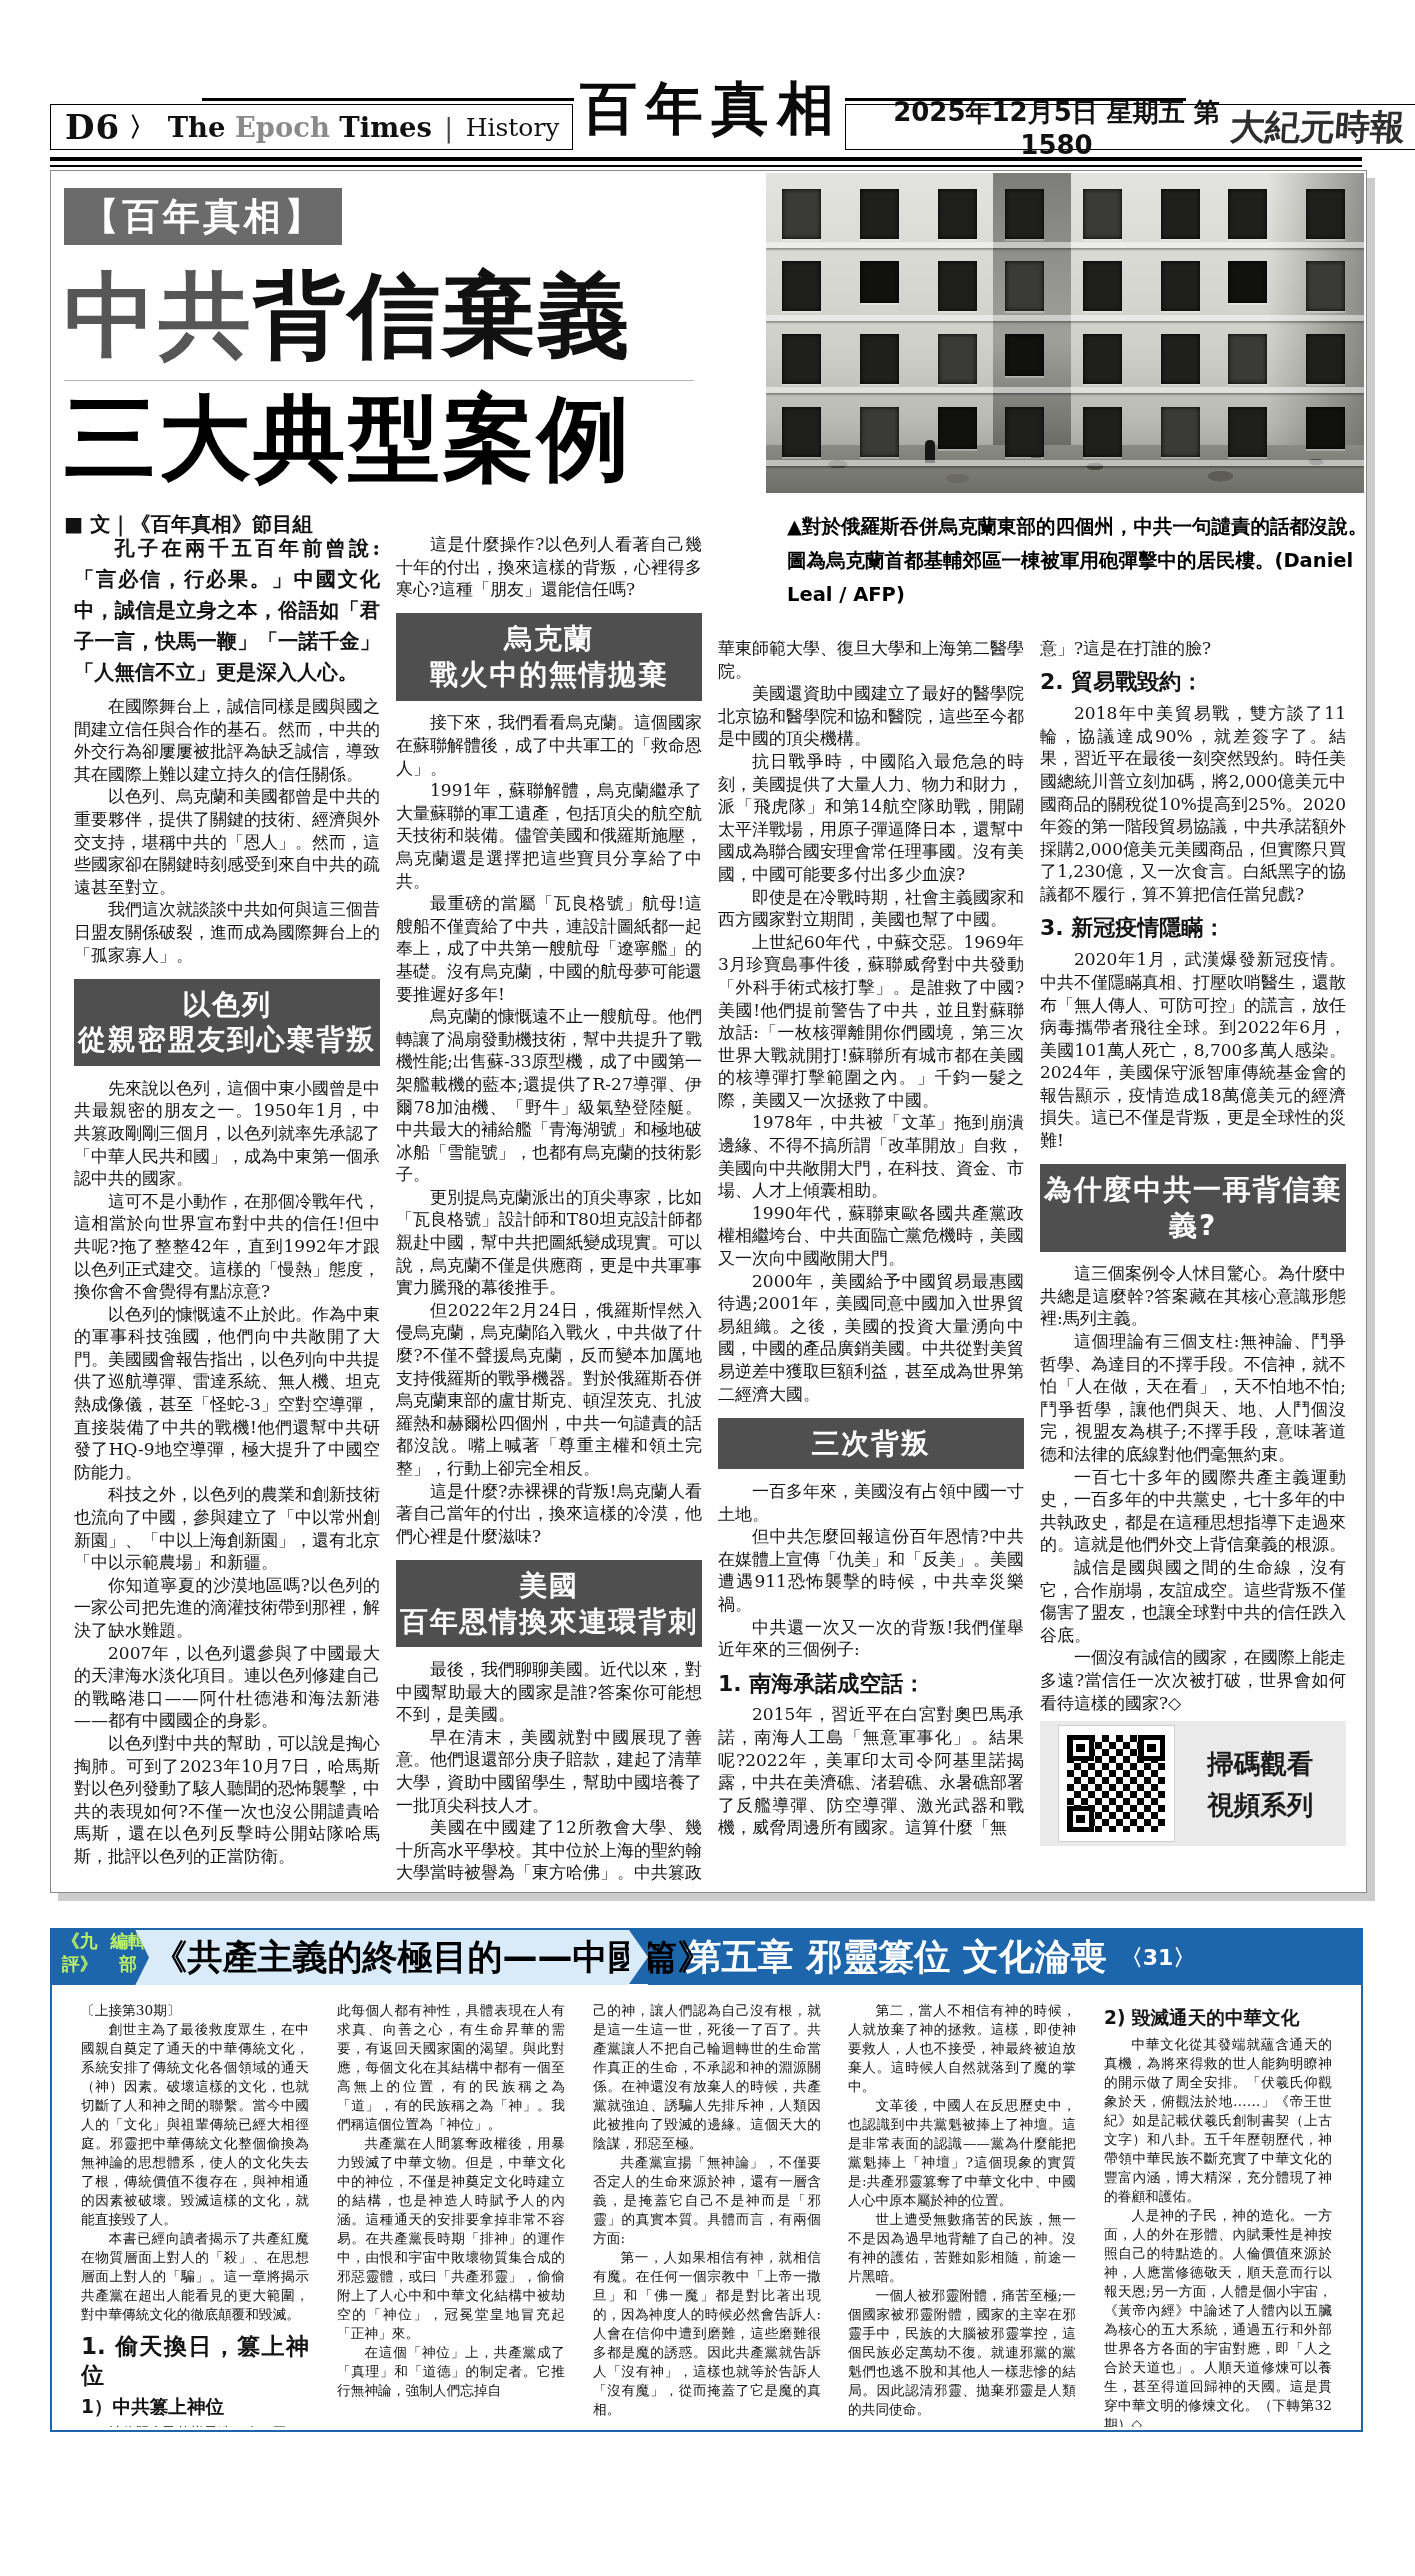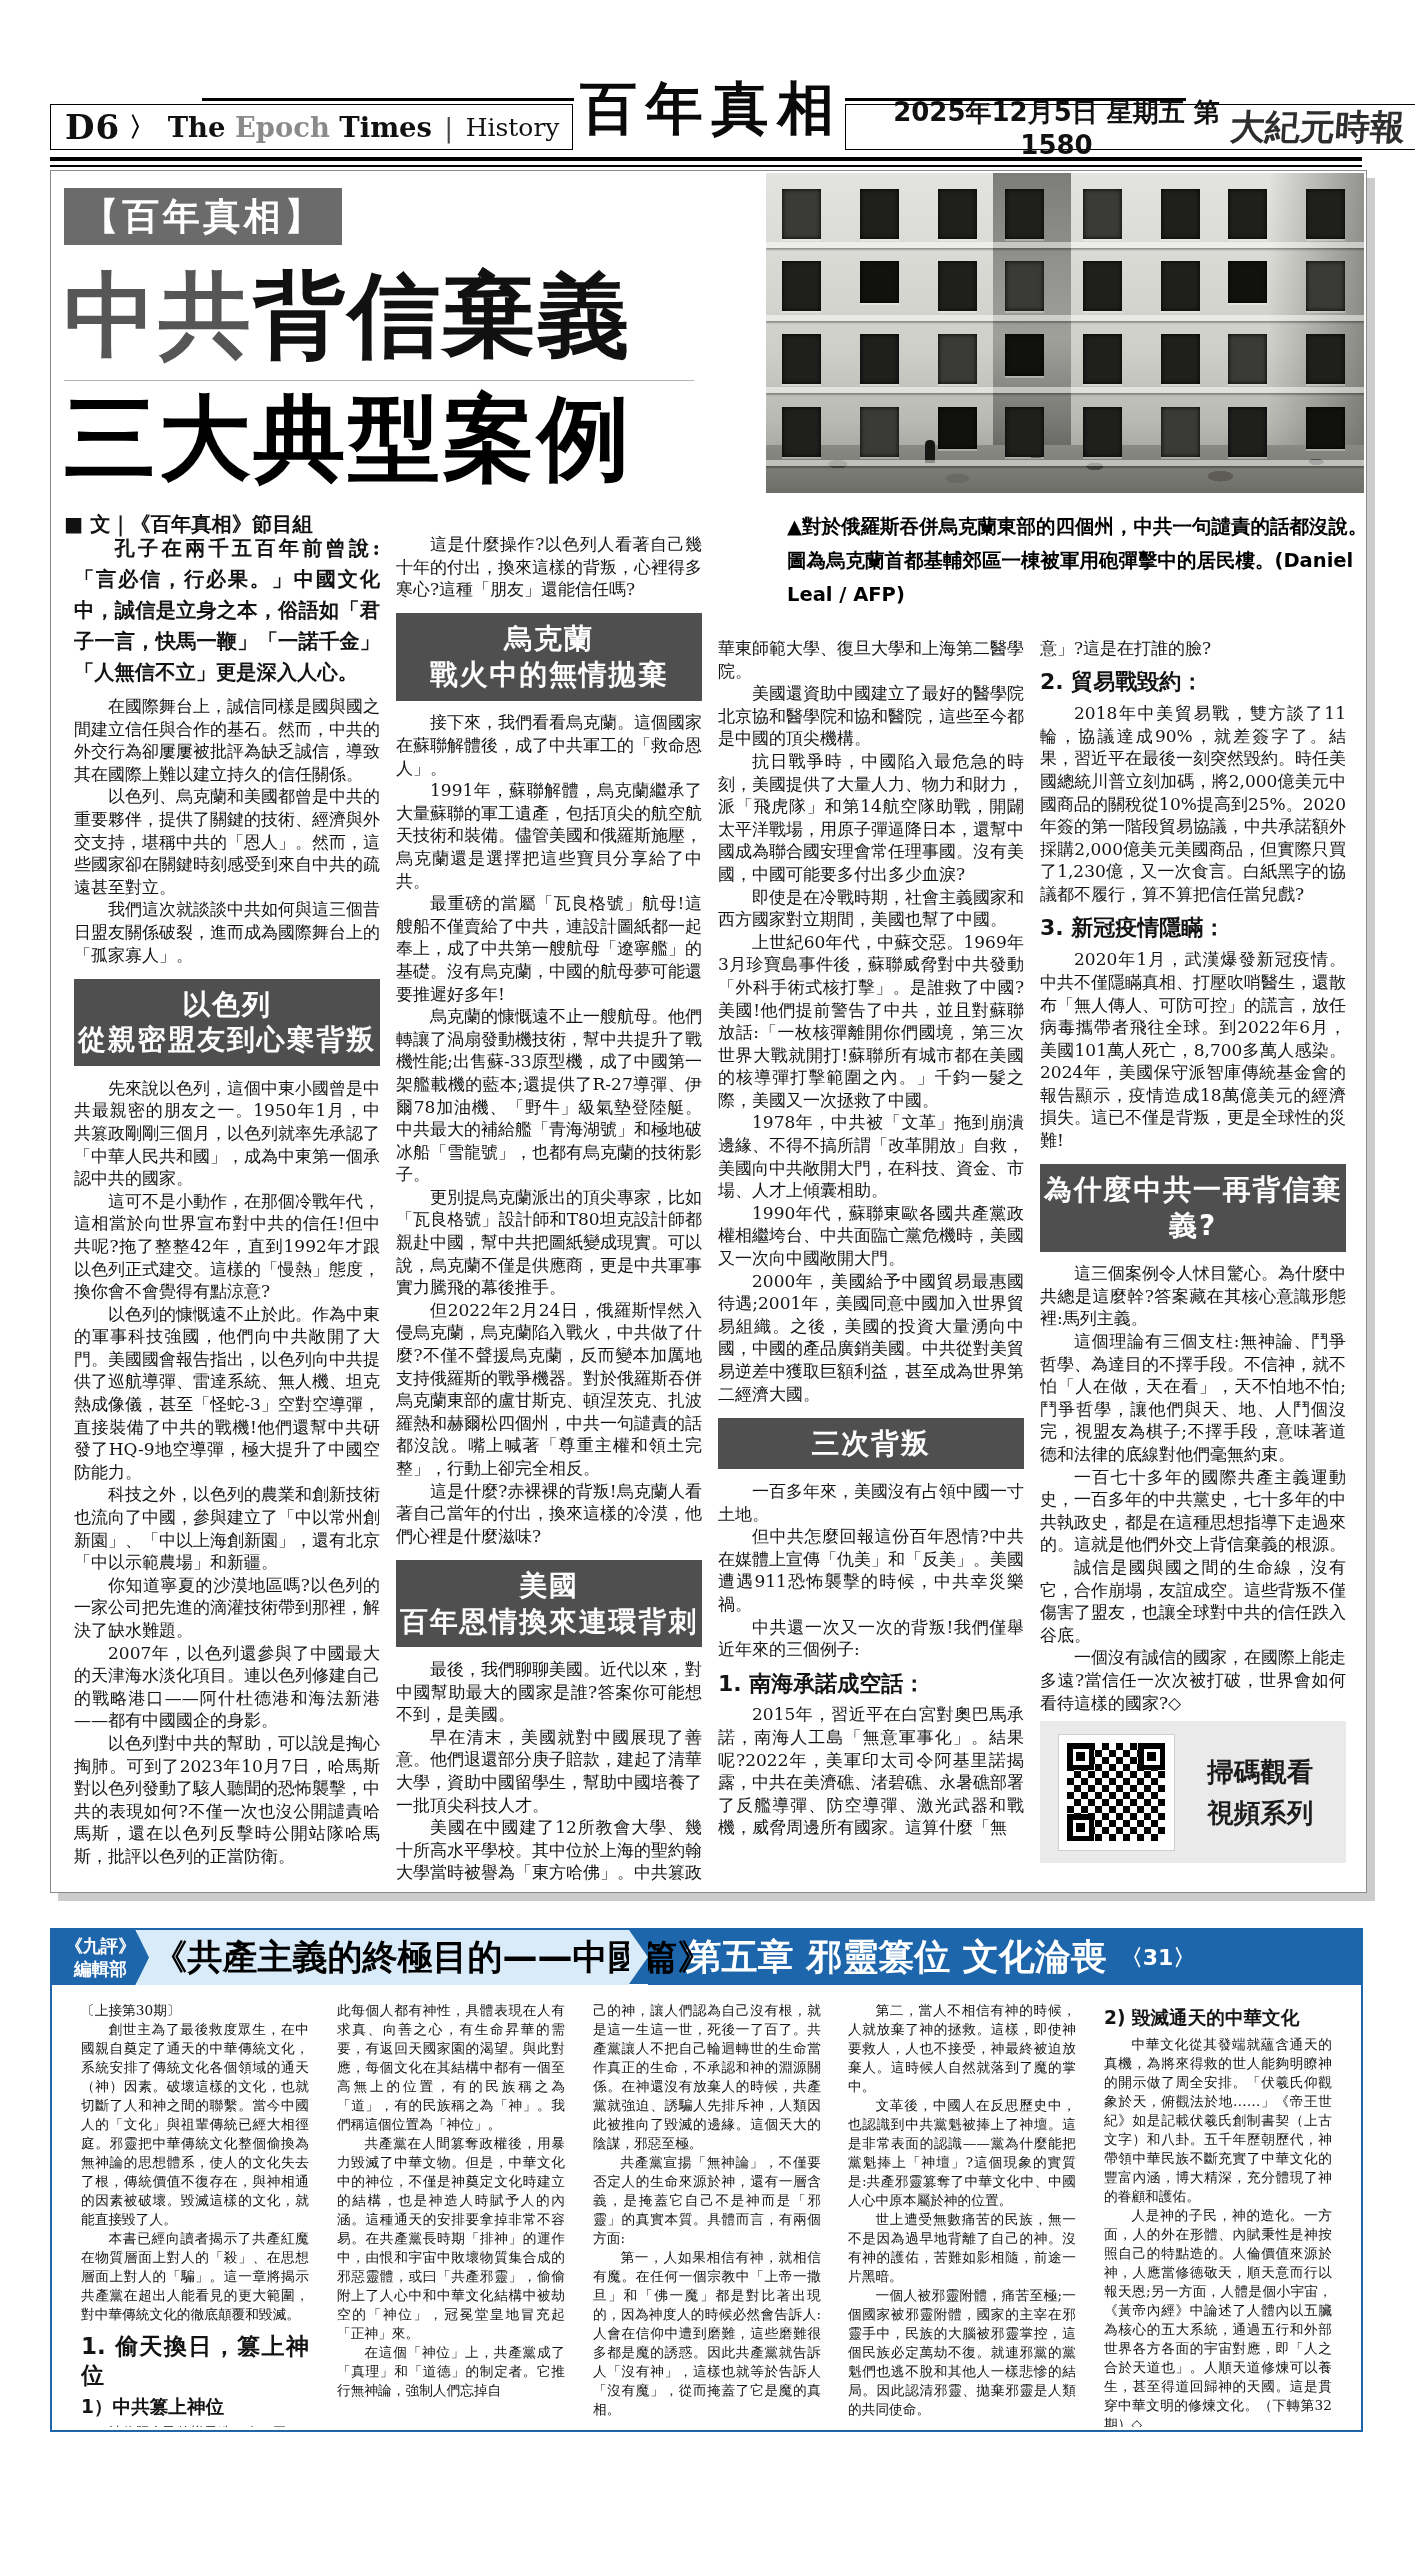--- a/index.html
+++ b/index.html
@@ -67,37 +67,37 @@
          font-family:"DejaVu Serif", serif; color:#141414; }
   .para { text-indent:2em; }
   .para.cont { text-indent:0; }
   .lede { font-weight:bold; font-size:20.3px; line-height:31px; text-indent:2em; margin-bottom:7px; }
   .sechead { background:#4f4f4f; color:#fff; text-align:center;
              font:bold 28px/1.28 "DejaVu Sans", sans-serif; letter-spacing:1.8px;
              padding:8px 3.5px; margin:12.4px 0 10.6px; text-indent:0; }
   .subhead { font:bold 22px/1.3 "DejaVu Sans", sans-serif; margin:8.8px 0 5.3px; text-indent:0; }
 
   
-  .qr-block { position:absolute; left:1040px; top:1721px; width:306px; height:142px; background:#eaeaea;
+  .qr-block { position:absolute; left:1040px; top:1721px; width:306px; height:125px; background:#eaeaea;
               display:flex; align-items:center; }
   .qr-code { width:117px; height:117px; background:#fff; margin-left:17.7px; padding:8.8px; position:relative;
              border:0.9px solid #cfcfcf; }
   .qr-pat { width:100%; height:100%; position:relative;
             background:repeating-conic-gradient(#000 0 25%, #fff 0 50%); background-size:14px 14px; }
   .qr-f { position:absolute; width:26.5px; height:26.5px; background:#000; }
   .qr-f::after { content:""; position:absolute; left:5.3px; top:5.3px; width:16px; height:16px; background:#fff; }
   .qr-f::before { content:""; position:absolute; left:8.8px; top:8.8px; width:8.8px; height:8.8px; background:#000; z-index:1; }
   .qr-text { flex:1; text-align:center; font:bold 26.5px/41px "DejaVu Sans", sans-serif; color:#1c1c1c; }
 
   
   .bottom-box { position:absolute; left:50px; top:1928px; width:1313px; height:504px;
                 border:2.7px solid #1d66ab; background:#fff; }
   .b-head { position:absolute; left:0; top:0; width:100%; height:55px; display:flex; }
-  .b-series { width:97px; background:#1d66ab; color:#ffffff; text-align:center;
-              font:bold 17.7px/23px "DejaVu Sans", sans-serif; display:flex; flex-direction:column;
+  .b-series { width:97px; background:#1d66ab; color:#bef264; text-align:center;
+              font:bold 17.7px/23px "DejaVu Sans", sans-serif; display:flex; flex-direction:row;
               justify-content:center; clip-path:polygon(0 0, 86% 0, 100% 50%, 86% 100%, 0 100%); z-index:2; }
   .b-title { width:492px; background:#d9ebf8; color:#000; display:flex; align-items:center;
              font:bold 35px "DejaVu Sans", sans-serif; padding-left:16px; white-space:nowrap; margin-left:-12.4px; z-index:1; }
   .b-arrow { width:0; height:0; border-top:27.4px solid transparent; border-bottom:27.4px solid transparent;
              border-left:19.5px solid #d9ebf8; position:relative; z-index:3; background:#1d66ab; }
   .b-chapter { flex:1; background:#1d66ab; color:#fff; display:flex; align-items:center;
                font:bold 36px "DejaVu Sans", sans-serif; padding-left:38px; white-space:nowrap; }
   .b-chapter .no { font-size:22px; margin-left:14px; font-weight:bold; }
   .bcol { position:absolute; width:228px; top:2001px; height:426px; font-size:13.7px; line-height:19px;
           text-align:justify; overflow:hidden; font-family:"DejaVu Serif", serif; color:#141414; }

